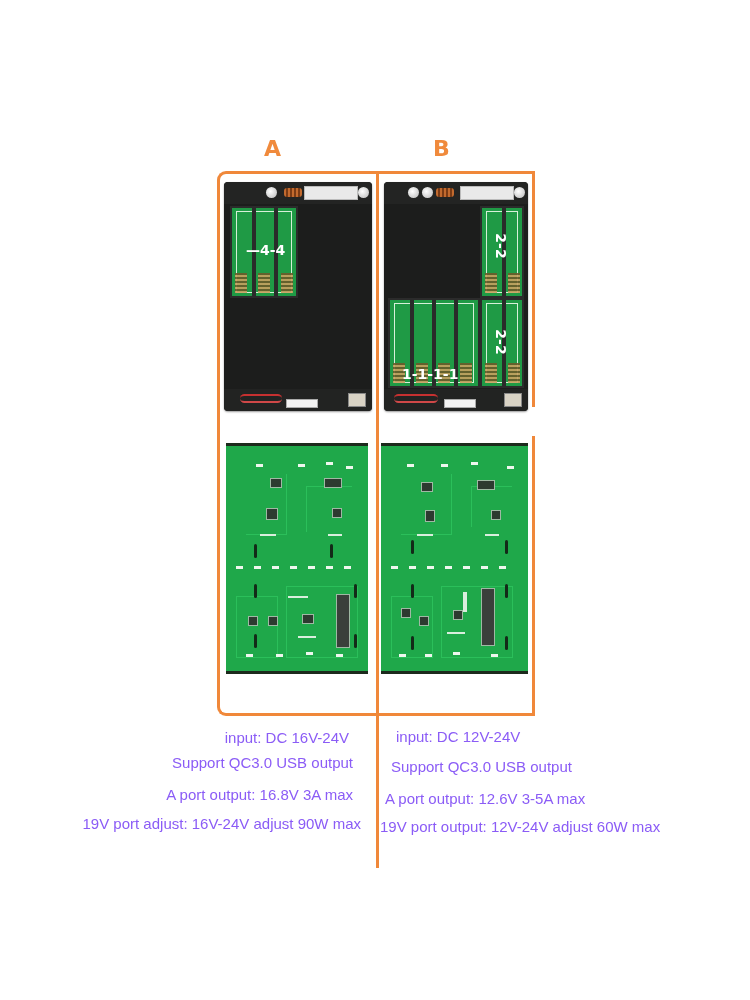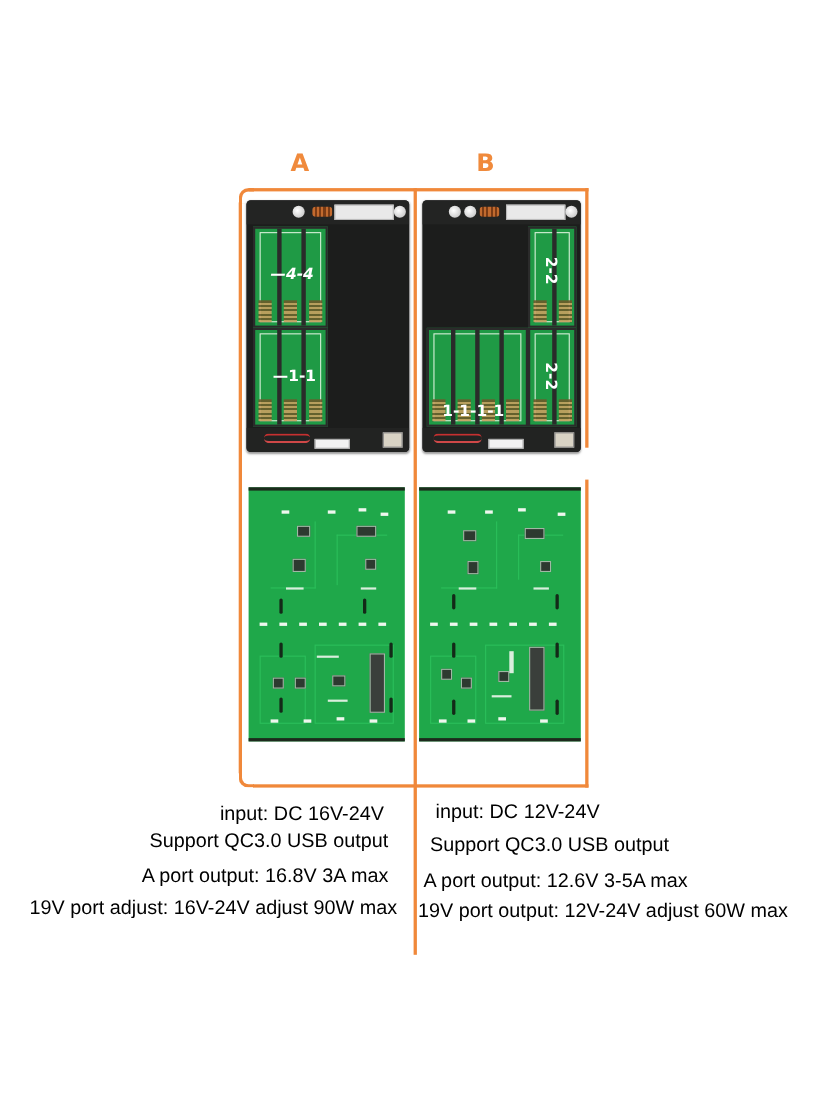--- a/index.html
+++ b/index.html
@@ -20,21 +20,21 @@
   .holder .bottomstrip { position: absolute; left: 0; right: 0; bottom: 0; height: 22px; background: #222322; }
   .holder .usb { position: absolute; bottom: 4px; right: 6px; width: 16px; height: 12px; background: #d9d3c5; border: 1px solid #888; }
   .holder .wire { position: absolute; bottom: 8px; height: 5px; border-top: 2px solid #c63030; border-bottom: 2px solid #d04848; border-radius: 6px; }
   .holder .plug { position: absolute; bottom: 3px; height: 7px; background: #f2f2f2; border: 1px solid #aaa; }
   .pcb { position: absolute; background: #1fa84a; border-top: 3px solid #1c2a1c; border-bottom: 3px solid #1c2a1c; box-sizing: border-box; overflow: hidden; }
   .pcb .trace { position: absolute; border: 1px solid #2bbf5a; }
   .pcb .pad { position: absolute; width: 7px; height: 3px; background: #eef7ee; }
   .pcb .chip { position: absolute; background: #2d3a30; border: 1px solid #9fb9a4; }
   .pcb .slot { position: absolute; width: 3px; height: 14px; background: #132a18; border-radius: 2px; }
   .pcb .silk { position: absolute; height: 2px; background: #d9eedd; }
-  .spec { position: absolute; color: #000000; font-size: 18px; white-space: nowrap; }
+  .spec { position: absolute; color: #8b5cf6; font-size: 15px; white-space: nowrap; }
 </style>
 </head>
 <body>
 
 <div class="abs label-letter" style="left:264px; top:136px;">A</div>
 <div class="abs label-letter" style="left:433px; top:136px;">B</div>
 
 <div class="frame-line" style="left:226px; top:171px; width:151px; height:3px;"></div>
 <div class="abs" style="left:217px; top:171px; width:14px; height:14px; border-left:3px solid #f0883a; border-top:3px solid #f0883a; border-top-left-radius:9px; box-sizing:border-box;"></div>
 <div class="frame-line" style="left:217px; top:184px; width:3px; height:519px;"></div>
@@ -45,37 +45,28 @@
 <div class="frame-line" style="left:532px; top:171px; width:3px; height:236px;"></div>
 <div class="frame-line" style="left:532px; top:436px; width:3px; height:280px;"></div>
 
 <div class="holder" style="left:224px; top:182px; width:148px; height:229px;">
   <div class="topstrip"></div>
   <div class="cap" style="left:42px;"></div>
   <div class="coil" style="left:60px;"></div>
   <div class="connector" style="left:80px; width:52px;"></div>
   <div class="cap" style="left:134px;"></div>
 
-  <div class="bay" style="left:6px; top:24px; width:68px; height:92px;font-style:italic;">
+  <div class="bay" style="left:6px; top:24px; width:68px; height:92px;">
     <div class="inner"></div>
     <div class="bar" style="left:20px;"></div>
       <div class="bar" style="left:42px;"></div>
     <div class="spring" style="left:3px;"></div>
       <div class="spring" style="left:26px;"></div>
       <div class="spring" style="left:49px;"></div>
     <div class="code" style="left:14px; top:34px;">—4-4</div>
-  </div>
-  <div class="bay" style="left:6px; top:116px; width:68px; height:90px;">
-    <div class="inner"></div>
-    <div class="bar" style="left:20px;"></div>
-      <div class="bar" style="left:42px;"></div>
-    <div class="spring" style="left:3px;"></div>
-      <div class="spring" style="left:26px;"></div>
-      <div class="spring" style="left:49px;"></div>
-    <div class="code" style="left:16px; top:34px;">—1-1</div>
   </div>
 
   <div class="bottomstrip"></div>
   <div class="wire" style="left:16px; width:42px;"></div>
   <div class="plug" style="left:62px; width:30px;"></div>
   <div class="usb"></div>
 </div>
 
 <div class="holder" style="left:384px; top:182px; width:144px; height:229px;">
   <div class="topstrip"></div>

